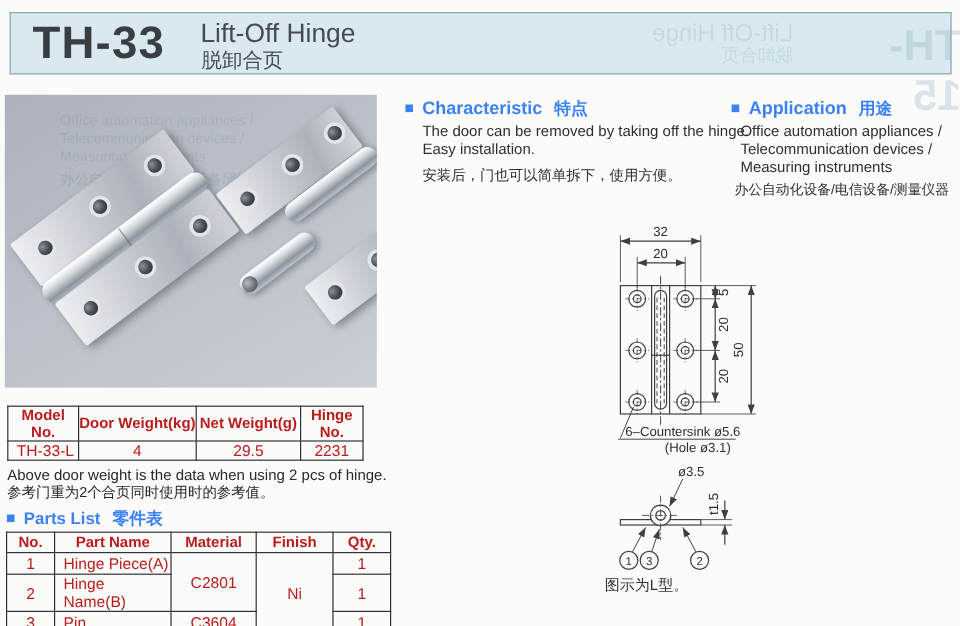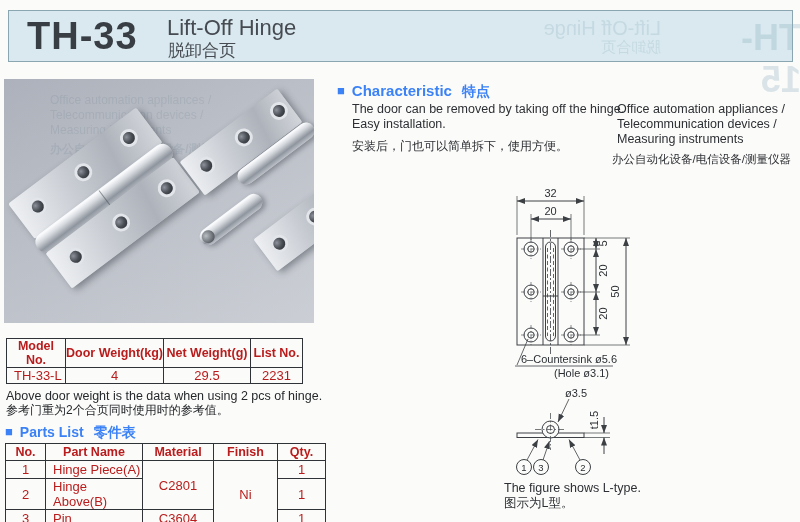--- a/index.html
+++ b/index.html
@@ -124,20 +124,23 @@
 
   <div class="section-title" style="left:337px; top:82px;">
     <span class="bullet">■</span><span>Characteristic</span><span class="zh-title">特点</span>
   </div>
   <div class="body-text" style="left:352px; top:102px;">
     <div>The door can be removed by taking off the hinge.</div>
     <div>Easy installation.</div>
     <div class="zh-line" style="margin-top:7px;">安装后，门也可以简单拆下，使用方便。</div>
   </div>
 
+  <div class="section-title" style="left:609px; top:82px;">
+    <span class="bullet">■</span><span>Application</span><span class="zh-title">用途</span>
+  </div>
   <div class="body-text" style="left:617px; top:102px;">
     <div>Office automation appliances /</div>
     <div>Telecommunication devices /</div>
     <div>Measuring instruments</div>
   </div>
   <div class="body-text zh-line" style="left:612px; top:152px; font-size:11.5px;">办公自动化设备/电信设备/测量仪器</div>
 
   <svg class="diagram" width="210" height="320" viewBox="0 0 210 320">
     <defs>
       <marker id="arr" markerWidth="9" markerHeight="7" refX="8" refY="3" orient="auto-start-reverse" markerUnits="userSpaceOnUse">
@@ -251,37 +254,36 @@
       <text x="118" y="252" text-anchor="middle" transform="rotate(-90 118 252)">t1.5</text>
     </g>
     <g font-size="9.5" text-anchor="middle">
       <text x="44" y="302.5">1</text>
       <text x="61" y="302.5">3</text>
       <text x="103" y="302.5">2</text>
     </g>
   </svg>
 
   <div class="dg-note">
-    <div>The figure shows L-type.</div>
     <div>图示为L型。</div>
   </div>
 
   <table class="spec-table">
     <colgroup>
         <col style="width:59px">
         <col style="width:98px">
         <col style="width:87px">
         <col style="width:52px">
       </colgroup>
     <tbody>
         <tr>
       <th>Model No.</th>
       <th>Door Weight(kg)</th>
       <th>Net Weight(g)</th>
-      <th>List No.</th>
+      <th>Hinge No.</th>
     </tr>
     <tr>
       <td class="lft">TH-33-L</td>
       <td>4</td>
       <td>29.5</td>
       <td>2231</td>
     </tr>
   </tbody>
     </table>
   <div class="note-en">Above door weight is the data when using 2 pcs of hinge.</div>
@@ -308,21 +310,21 @@
     </tr>
     <tr>
       <td>1</td>
       <td class="lft">Hinge Piece(A)</td>
       <td rowspan="2">C2801</td>
       <td rowspan="3">Ni</td>
       <td>1</td>
     </tr>
     <tr>
       <td>2</td>
-      <td class="lft">Hinge Above(B)</td>
+      <td class="lft">Hinge Name(B)</td>
       <td>1</td>
     </tr>
     <tr>
       <td>3</td>
       <td class="lft">Pin</td>
       <td>C3604</td>
       <td>1</td>
     </tr>
   </tbody>
     </table>

